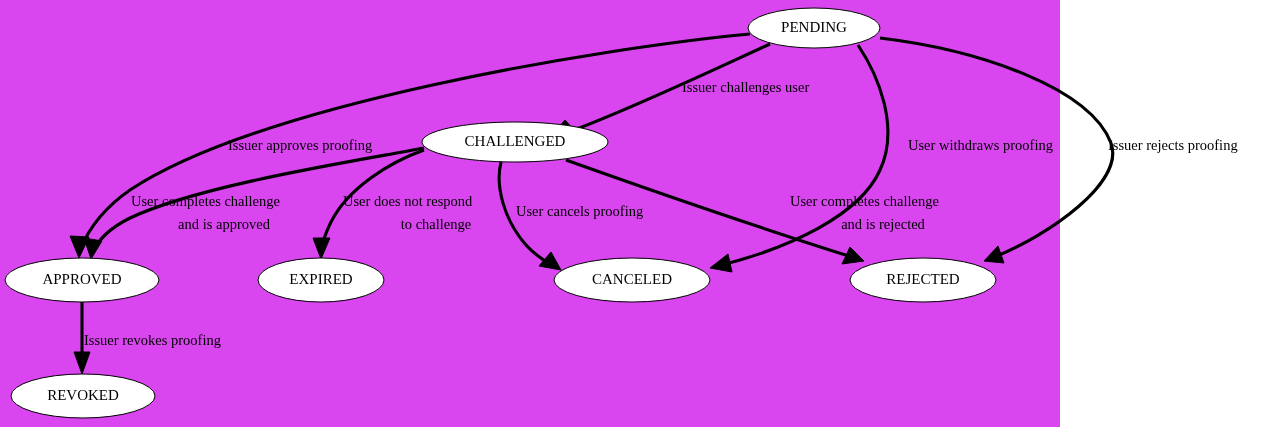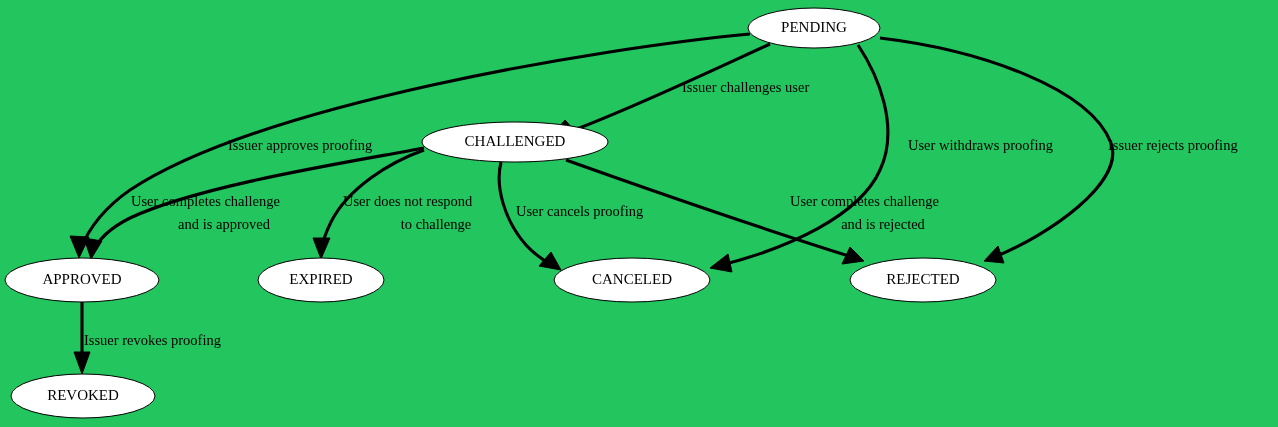--- a/index.html
+++ b/index.html
@@ -8,23 +8,23 @@
     background: #ffffff;
   }
   body {
     width: 1278px;
     height: 427px;
     font-family: "Liberation Serif", "DejaVu Serif", serif;
     overflow: hidden;
   }
   #diagram-root {
     position: relative;
-    width: 1278px;
+    width: 1060px;
     height: 427px;
-    background: #22c55e;
+    background: #d946ef;
   }
   svg#graph {
     position: absolute;
     top: 0;
     left: 0;
     width: 1278px;
     height: 427px;
     display: block;
   }
   .node-ellipse {

